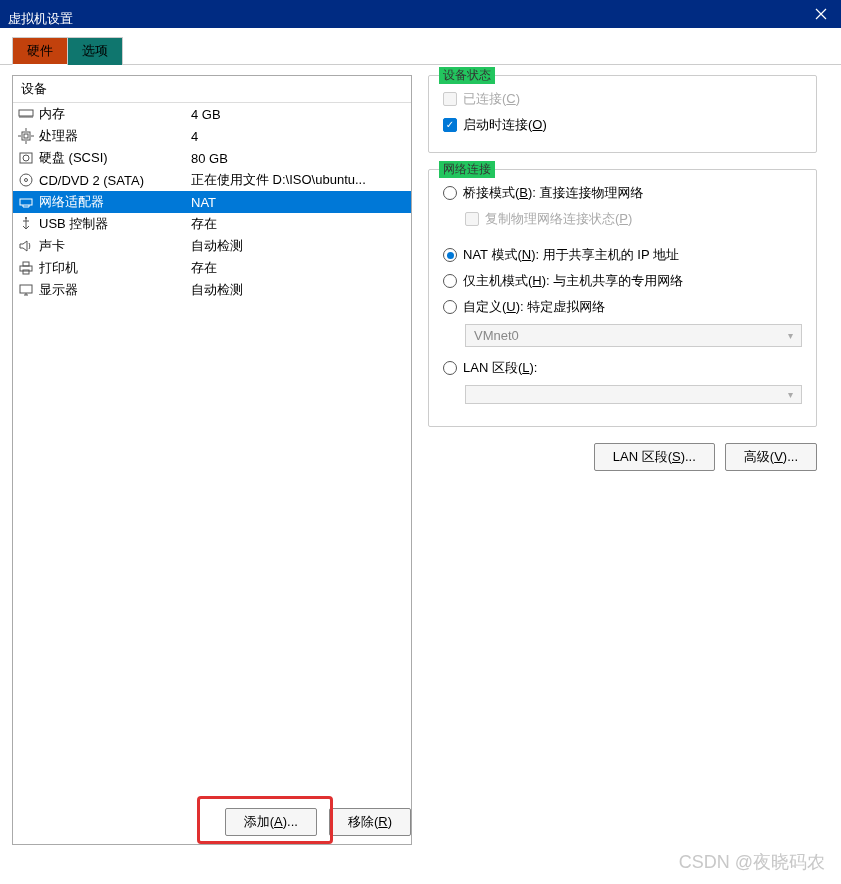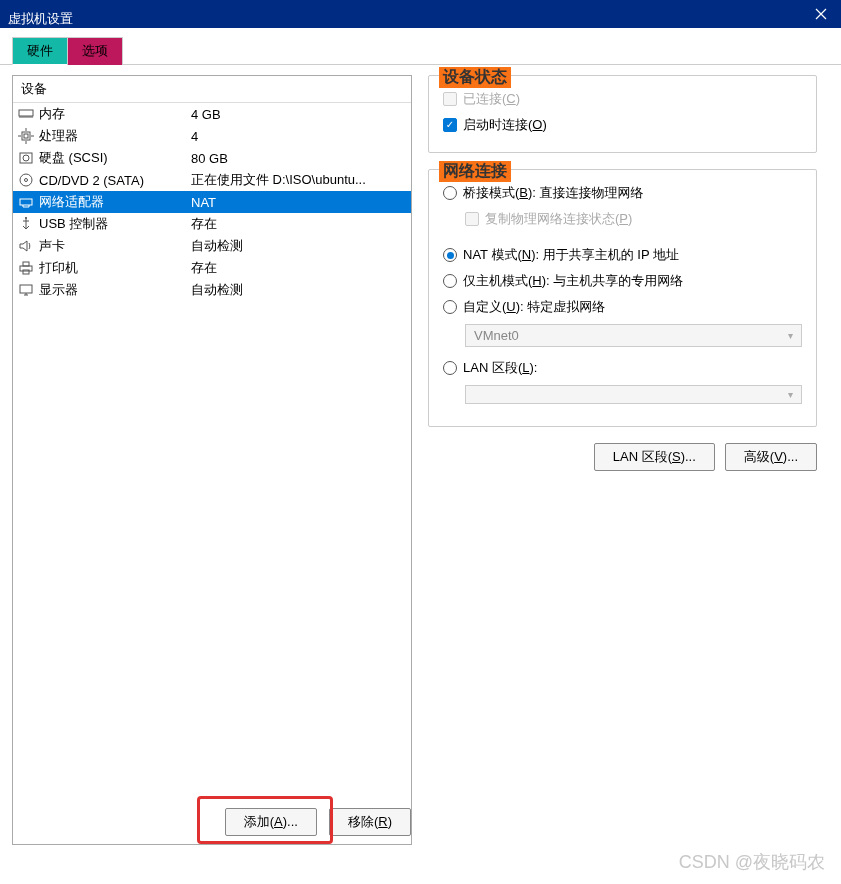--- a/index.html
+++ b/index.html
@@ -4,43 +4,43 @@
 <style>
 * { box-sizing: border-box; margin: 0; padding: 0; font-family: "Microsoft YaHei", "Segoe UI", sans-serif; font-size: 13px; }
 body { background: #fff; width: 841px; height: 884px; position: relative; overflow: hidden; }
 
 .titlebar { background: #002b82; color: #fff; height: 28px; display: flex; align-items: flex-end; justify-content: space-between; padding: 0 0 0 8px; }
 .titlebar-title { font-size: 13px; }
 .titlebar-close { width: 40px; height: 28px; display:flex; align-items:center; justify-content:center; cursor:pointer; }
 .titlebar-close svg { width:12px; height:12px; }
 
 .tabs { display:flex; padding: 8px 12px 0 12px; border-bottom:1px solid #ccc; }
-.tab { padding:4px 14px; border:1px solid #ccc; border-bottom:none; margin-right:-1px; background:#be185d; cursor:pointer; position:relative; top:1px; }
-.tab.active { background:#14b8a6; border-bottom:1px solid #fff; }
+.tab { padding:4px 14px; border:1px solid #ccc; border-bottom:none; margin-right:-1px; background:#0f766e; cursor:pointer; position:relative; top:1px; }
+.tab.active { background:#c2410c; border-bottom:1px solid #fff; }
 
 .content { display:flex; padding: 10px 12px 0 12px; gap:16px; }
 .left-panel { width: 400px; border:1px solid #aaa; height:770px; position:relative; background:#fff; }
 .table-header { display:flex; border-bottom:1px solid #ddd; padding:4px 4px; }
 .th-device { width:175px; padding-left:4px; }
 .th-summary { flex:1; }
 
 .device-row { display:flex; align-items:center; height:22px; padding:0 4px; cursor:pointer; }
 .device-row.selected { background:#0078d7; color:#fff; }
 .device-icon { width:18px; height:18px; margin-right:4px; display:flex; align-items:center; justify-content:center; }
 .device-icon svg { width:16px; height:16px; }
 .device-name { width:152px; white-space:nowrap; overflow:hidden; text-overflow:ellipsis; }
 .device-summary { flex:1; white-space:nowrap; overflow:hidden; text-overflow:ellipsis; }
 
 .left-buttons { position:absolute; bottom:8px; width:100%; display:flex; justify-content:flex-end; gap:12px; }
 .btn { border:1px solid #888; background:#f6f6f6; padding:4px 18px; cursor:pointer; border-radius:2px; }
 .highlight-box { position:absolute; border:3px solid #e03030; border-radius:4px; pointer-events:none; }
 
 .right-panel { flex:1; padding-right:12px; }
 .fieldset { border:1px solid #ccc; border-radius:2px; padding:10px 14px 14px 14px; margin-bottom:16px; position:relative; }
-.fieldset-title { position:absolute; top:-9px; left:10px; background:#f97316; padding:0 4px; color:#333; font-size:16px;font-weight:bold; }
+.fieldset-title { position:absolute; top:-9px; left:10px; background:#22c55e; padding:0 4px; color:#333; font-size:12px; }
 .check-row, .radio-row { display:flex; align-items:center; height:26px; gap:6px; }
 .check-box { width:14px; height:14px; border:1px solid #888; border-radius:2px; display:flex; align-items:center; justify-content:center; }
 .check-box.checked { background:#0078d7; border-color:#0078d7; }
 .check-box.checked::after { content:"✓"; color:#fff; font-size:10px; line-height:1; }
 .check-box.disabled { border-color:#ccc; background:#f5f5f5; }
 .radio { width:14px; height:14px; border:1px solid #555; border-radius:50%; display:flex; align-items:center; justify-content:center; }
 .radio.checked::after { content:""; width:7px; height:7px; background:#0078d7; border-radius:50%; }
 .disabled-text { color:#aaa; }
 .indent { margin-left:22px; }
 .select-box { border:1px solid #ccc; background:#f5f5f5; color:#888; padding:3px 8px; width:100%; display:flex; justify-content:space-between; align-items:center; margin-top:4px; margin-bottom:8px; cursor:default; }

